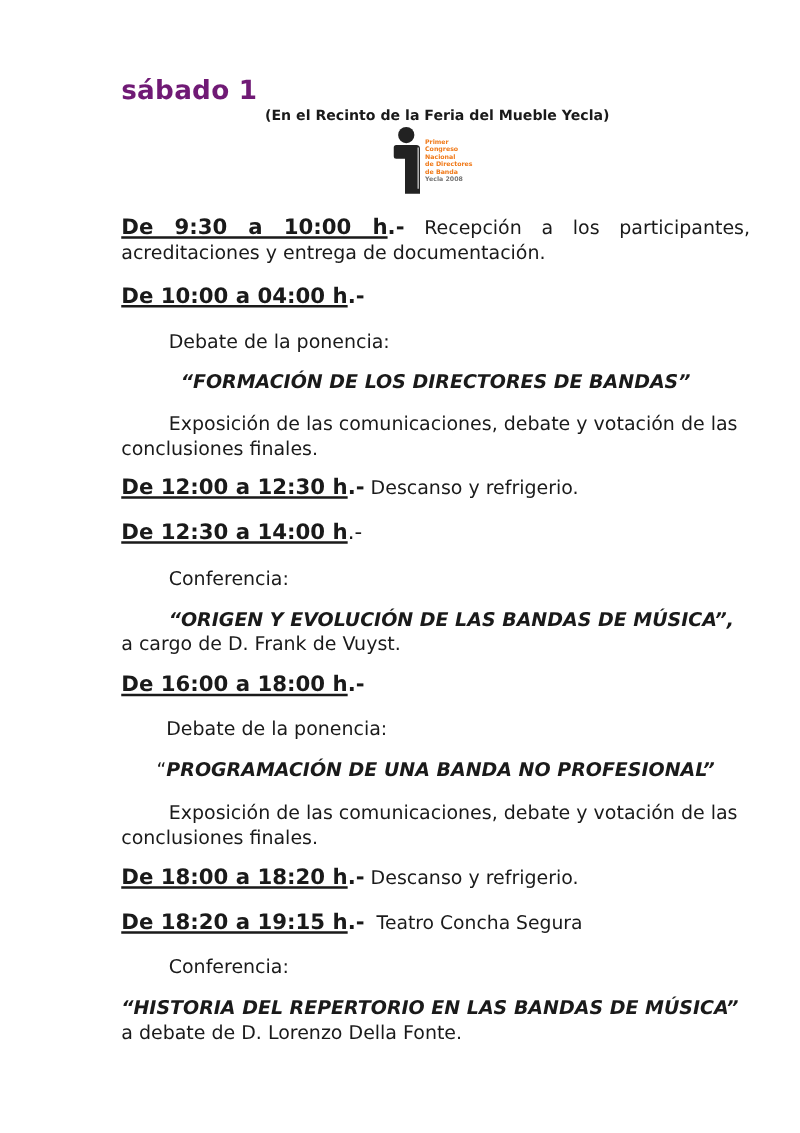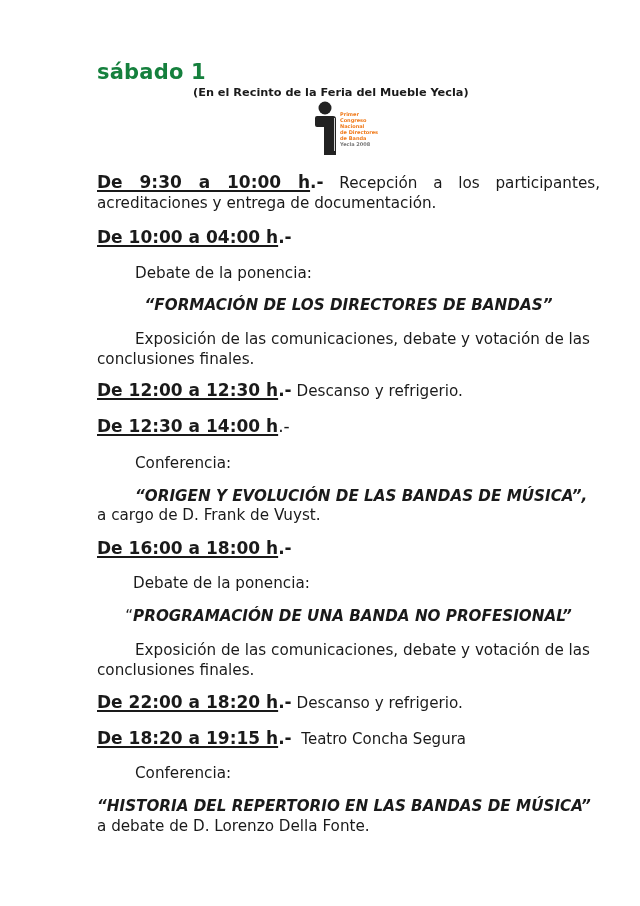--- a/index.html
+++ b/index.html
@@ -15,27 +15,27 @@
       font-family: "DejaVu Sans", "Liberation Sans", sans-serif;
       color: #1a1a1a;
     }
     .day-title {
       position: absolute;
       left: 97px;
       top: 60px;
       font-family: "DejaVu Sans", sans-serif;
       font-weight: bold;
       font-size: 21px;
-      color: #15803d;
+      color: #701a75;
       letter-spacing: 0.2px;
       margin: 0;
     }
     .venue {
       position: absolute;
-      left: 193px;
+      left: 212px;
       top: 86px;
       font-family: "DejaVu Sans", sans-serif;
       font-weight: bold;
       font-size: 11.3px;
       color: #1a1a1a;
       margin: 0;
     }
     .logo {
       position: absolute;
       left: 312px;
@@ -142,21 +142,21 @@
 <p class="block" style="top:538px;">
   <span class="time">De 16:00 a 18:00 h</span><span class="sep">.-</span>
 </p>
 <p class="block" style="top:573px; padding-left:36px; box-sizing:border-box;">Debate de la ponencia:</p>
 <p class="block center" style="top:606px;">
   <span>“</span><span class="talk">PROGRAMACIÓN DE UNA BANDA NO PROFESIONAL”</span>
 </p>
 <p class="block indent" style="top:640px;">Exposición de las comunicaciones, debate y votación de las conclusiones finales.</p>
 
 <p class="block" style="top:692px;">
-  <span class="time">De 22:00 a 18:20 h</span><span class="sep">.-</span>
+  <span class="time">De 18:00 a 18:20 h</span><span class="sep">.-</span>
   <span>Descanso y refrigerio.</span>
 </p>
 
 <p class="block" style="top:728px;">
   <span class="time">De 18:20 a 19:15 h</span><span class="sep">.-</span>&nbsp;
   <span style="font-size:15px;">Teatro Concha Segura</span>
 </p>
 <p class="block indent" style="top:763px;">Conferencia:</p>
 <p class="block talk" style="top:796px;font-style:italic;">“HISTORIA DEL REPERTORIO EN LAS BANDAS DE MÚSICA”</p>
 <p class="block" style="top:816px;">a debate de D. Lorenzo Della Fonte.</p>

